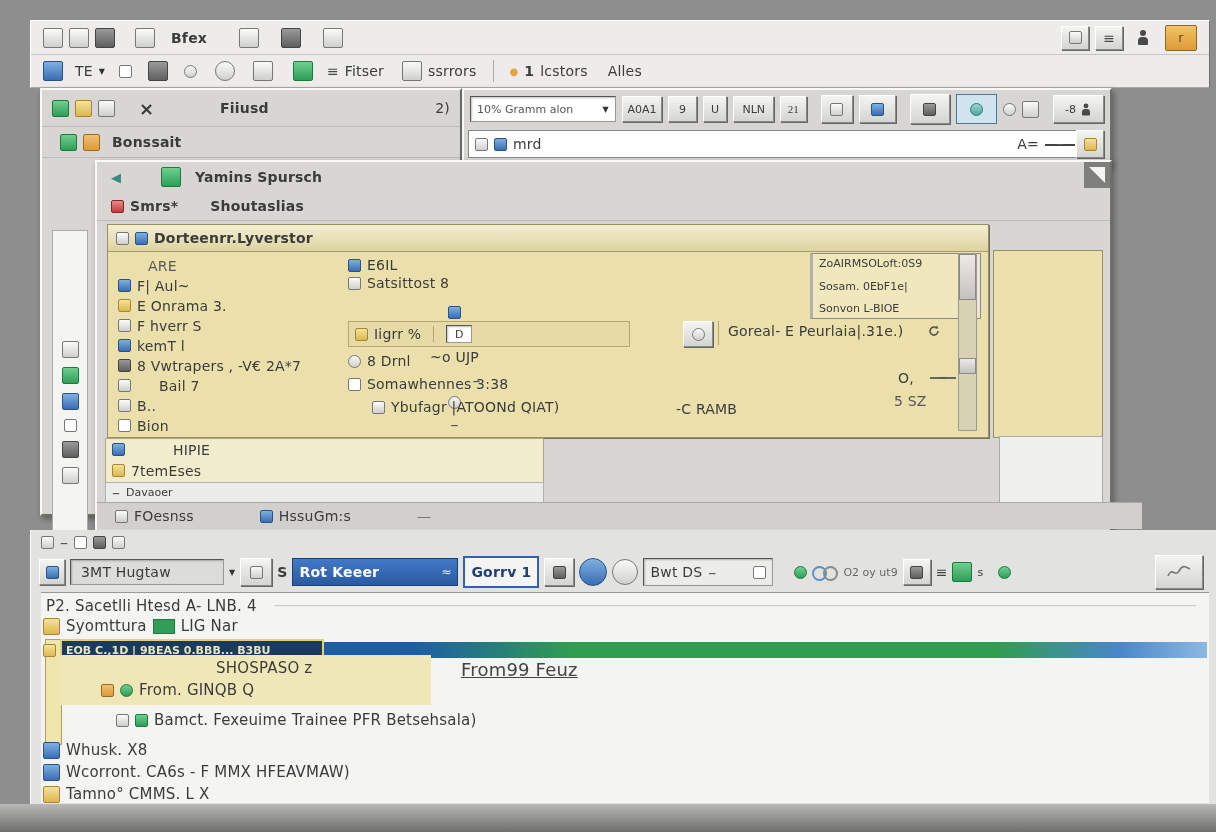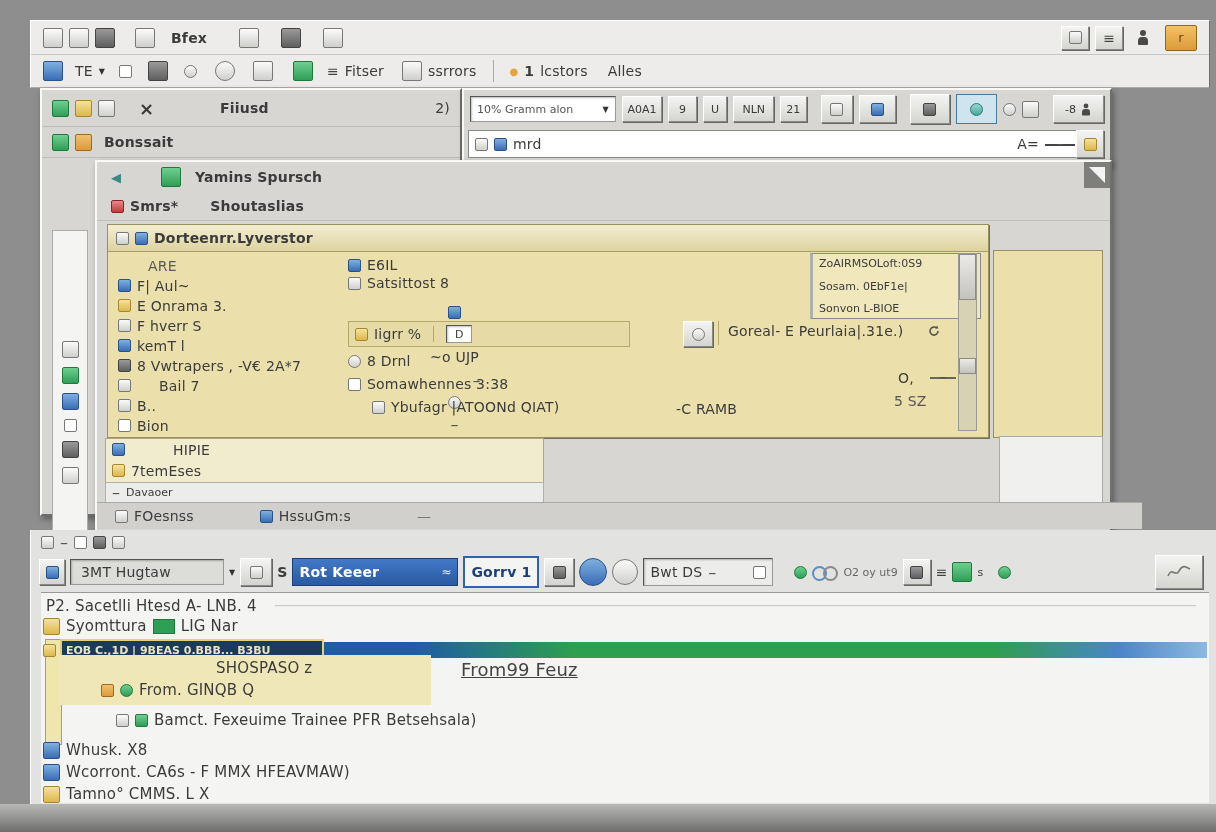--- a/index.html
+++ b/index.html
@@ -100,21 +100,21 @@
 <div class="abs win" style="left:40px;top:88px;width:418px;height:424px;">
   <div class="hrow" style="height:36px;padding:0 10px;border-bottom:1px solid #bdbdb9;">
     <span class="ic g"></span>
     <span class="ic y"></span>
     <span class="ic"></span>
     <span class="gx gx-x" style="margin-left:18px;"></span>
     <span class="t tb" style="margin-left:60px;">Fiiusd</span>
     <span style="flex:1;"></span>
     <span class="t">2)</span>
   </div>
-  <div class="hrow" style="height:30px;padding:0 10px;border-bottom:1px solid #bdbdb9;">
+  <div class="hrow" style="height:30px;padding:0 18px;border-bottom:1px solid #bdbdb9;">
     <span class="ic g"></span>
     <span class="ic o"></span>
     <span class="t tb" style="margin-left:6px;">Bonssait</span>
   </div>
 
   <div class="abs" style="left:10px;top:140px;width:34px;height:270px;background:#f4f4f2;border:1px solid #aaa;display:flex;flex-direction:column;align-items:center;gap:9px;padding-top:110px;">
     <span class="ic"></span>
     <span class="ic g"></span>
     <span class="ic b"></span>
     <span class="ic w sm"></span>
@@ -135,21 +135,21 @@
       </span>
     <span class="btn3d" style="width:30px;height:24px;">
         <span class="tsm">9</span>
       </span>
     <span class="btn3d" style="width:26px;height:24px;">
         <span class="tsm">U</span>
       </span>
     <span class="btn3d" style="width:44px;height:24px;">
         <span class="tsm">NLN</span>
       </span>
-    <span class="btn3d" style="width:28px;height:24px;">
+    <span class="btn3d" style="width:28px;height:24px;font-family:Liberation Serif, serif;">
         <span class="tsm">21</span>
       </span>
     <span class="btn3d" style="width:34px;height:26px;margin-left:8px;">
         <span class="ic sm"></span>
       </span>
     <span class="btn3d" style="width:40px;height:26px;">
         <span class="ic sm b"></span>
       </span>
     <span class="btn3d" style="width:44px;height:28px;margin-left:8px;">
         <span class="ic sm d"></span>

